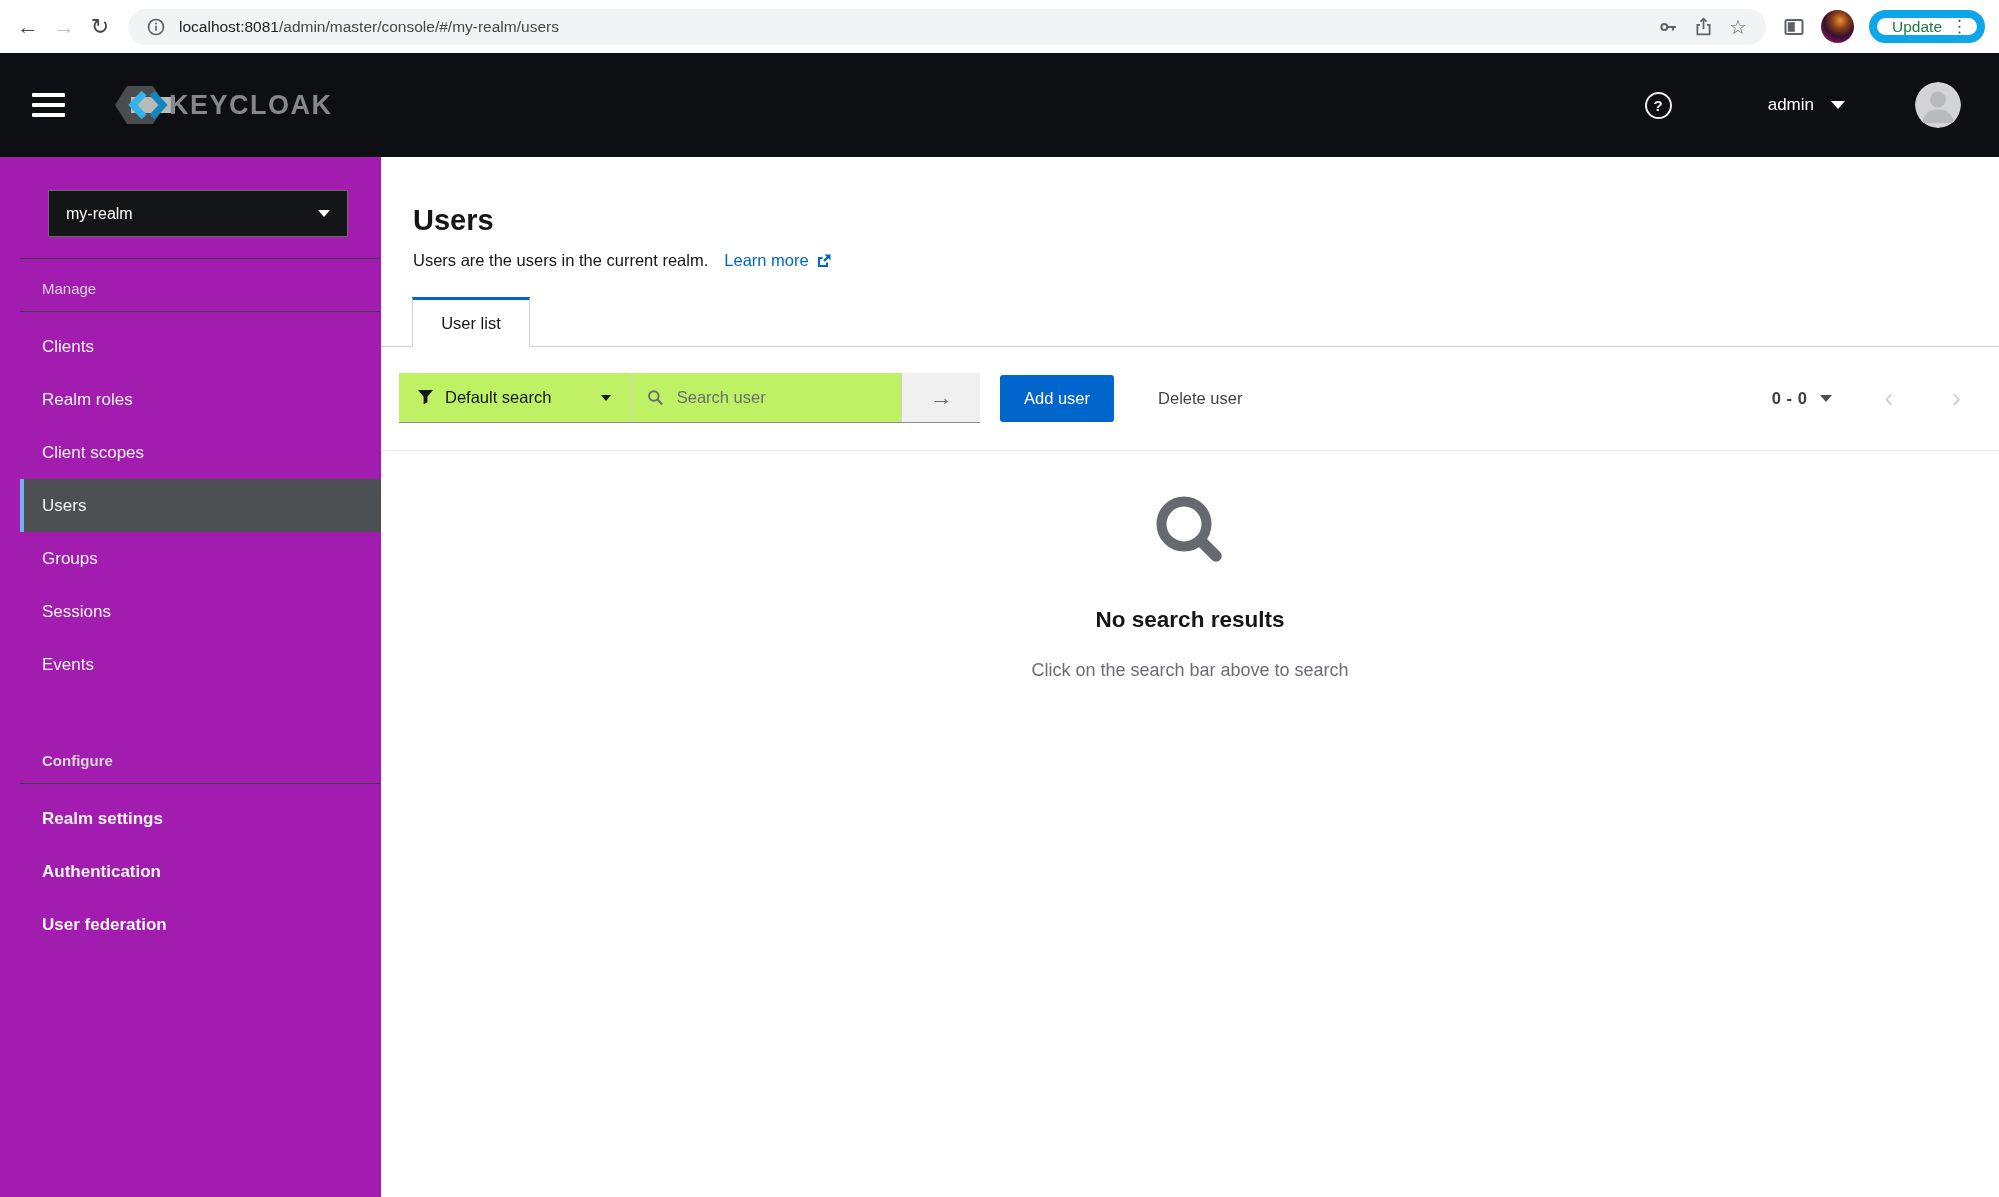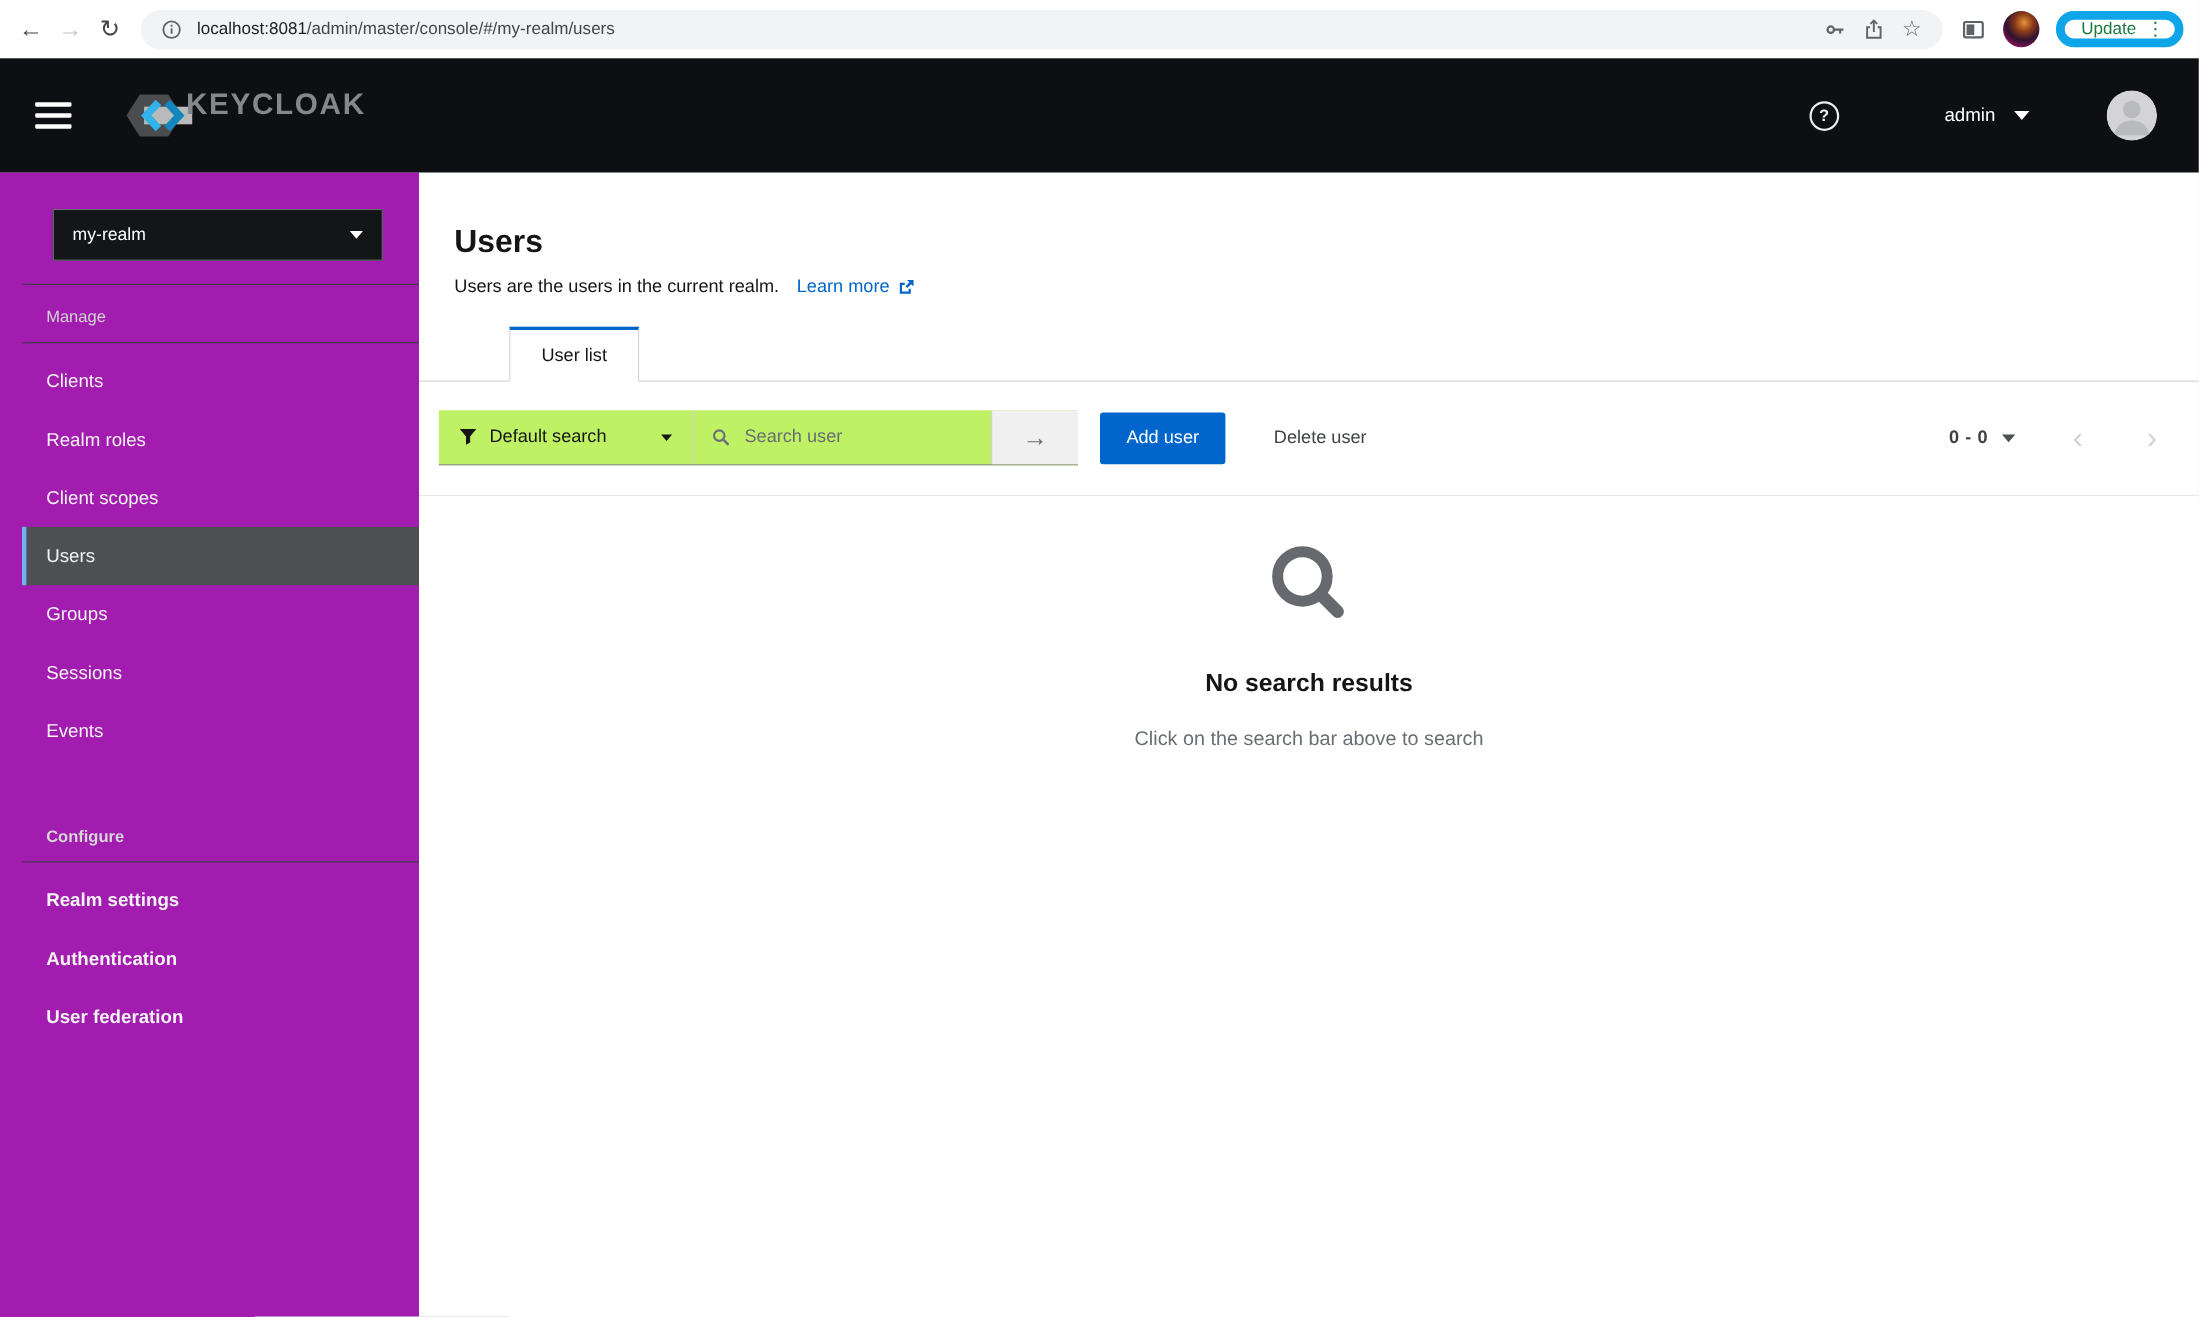--- a/index.html
+++ b/index.html
@@ -23,21 +23,21 @@
   .chrome-avatar { width:33px; height:33px; border-radius:50%;
      background: radial-gradient(circle at 58% 32%, #e8923a 0%, #8a3b17 28%, #301230 55%, #d1127c 100%); }
   .update-btn { height:33px; border:8px solid #0ea5e9; border-radius:17px; color:#1d7a3f;
      display:flex; align-items:center; gap:9px; padding:0 9px 0 15px; font-size:15.5px; background:#fff; }
   .update-dots { font-size:17px; color:#1d7a3f; }
 
   
   .kc-header { height:104px; background:#0d0f12; display:flex; align-items:center; padding:0 38px 0 32px; }
   .hamburger { display:flex; flex-direction:column; gap:6px; cursor:pointer; }
   .hamburger span { display:block; width:33px; height:4px; background:#fff; border-radius:1px; }
-  .logo { margin-left:46px; display:flex; align-items:flex-start; }
+  .logo { margin-left:46px; display:flex; align-items:center; }
   .logo-text { font-size:27px; font-weight:bold; color:#85878a; letter-spacing:1.5px; margin-left:-6px; }
   .kc-right { margin-left:auto; display:flex; align-items:center; }
   .help-icon { width:27px; height:27px; border:2px solid #ededed; border-radius:50%; color:#ededed;
      display:flex; align-items:center; justify-content:center; font-size:15px; font-weight:bold; }
   .user-menu { display:flex; align-items:center; gap:17px; color:#fff; font-size:17px; margin-left:96px; }
   .caret-down { width:0; height:0; border-left:7px solid transparent; border-right:7px solid transparent;
      border-top:8px solid #fff; }
   .kc-avatar { width:46px; height:46px; border-radius:50%; margin-left:70px; overflow:hidden; }
 
   
@@ -58,21 +58,21 @@
   .nav-item.active { background:#4c5053; border-left:4px solid #6fb2ec; padding-left:18px; }
   .configure-section { margin-top:40px;font-weight:bold; }
 
   
   .main { flex:1; background:#fff; }
   .page-head { padding:47px 0 0 32px; }
   .page-title { font-size:29px; font-weight:bold; color:#151515; }
   .page-desc-row { margin-top:14px; display:flex; align-items:center; font-size:16.5px; color:#151515; }
   .learn-more { margin-left:16px; color:#0066cc; display:flex; align-items:center; gap:7px; cursor:pointer; }
 
-  .tabs { margin-top:27px; border-bottom:1px solid #d2d2d2; height:50px; display:flex; padding-left:82px; }
+  .tabs { margin-top:27px; border-bottom:1px solid #d2d2d2; height:50px; display:flex; padding-left:31px; }
   .tab { width:118px; height:50px; margin-bottom:-1px; background:#fff; border:1px solid #d2d2d2;
      border-bottom:1px solid #fff; border-top:3px solid #0066cc; display:flex; align-items:center;
      justify-content:center; font-size:16.5px; color:#151515; cursor:pointer; }
 
   .toolbar { display:flex; align-items:center; padding:26px 38px 0 18px; }
   .search-group { display:flex; height:50px; border-bottom:1px solid #8a8d90; background:#bef264; }
   .filter-toggle { display:flex; align-items:center; gap:12px; padding:0 19px; min-width:231px;
      font-size:16.5px; color:#151515; cursor:pointer; }
   .filter-caret { width:0; height:0; border-left:5px solid transparent; border-right:5px solid transparent;
      border-top:6px solid #151515; margin-left:auto; }

